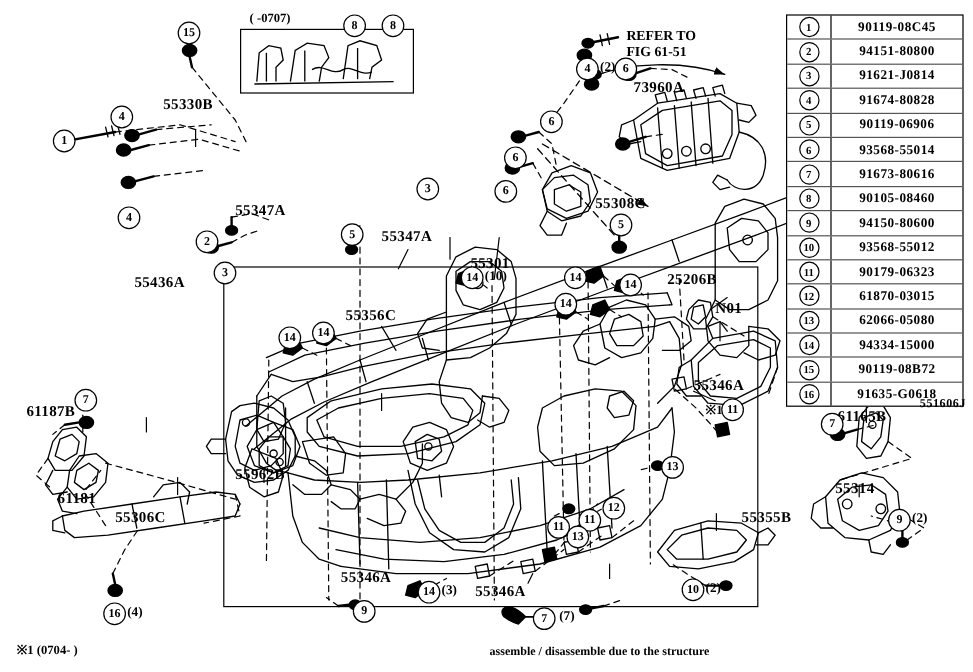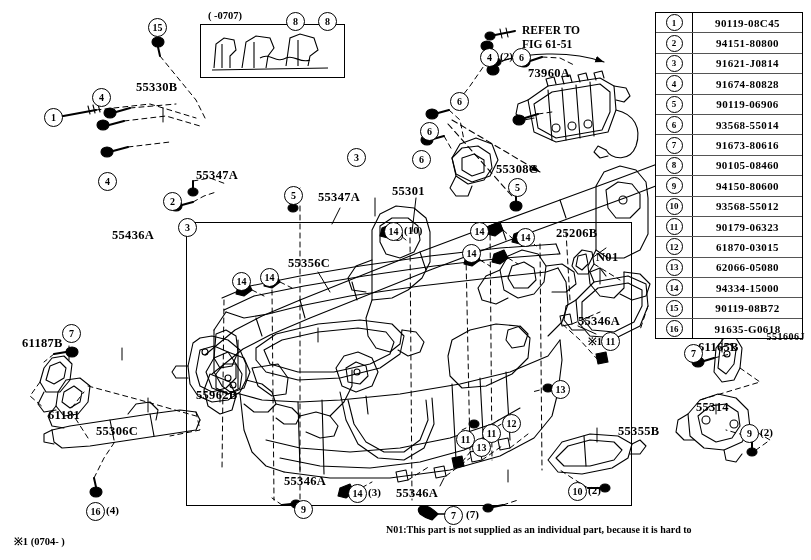--- a/index.html
+++ b/index.html
@@ -577,21 +577,21 @@
       <div class="pn">91635-G0618</div>
       </div>
   </div>
 
   <div class="lbl" style="left:136px;top:80px;">55330B</div>
   <div class="lbl" style="left:196px;top:168px;">55347A</div>
   <div class="lbl" style="left:318px;top:190px;">55347A</div>
   <div class="lbl" style="left:112px;top:228px;">55436A</div>
   <div class="lbl" style="left:456px;top:162px;padding-left:40px;">55308C</div>
   <div class="lbl" style="left:528px;top:66px;">73960A</div>
-  <div class="lbl" style="left:392px;top:184px;">55301</div>
+  <div class="lbl" style="left:392px;top:212px;">55301</div>
   <div class="lbl" style="left:288px;top:256px;">55356C</div>
   <div class="lbl" style="left:556px;top:226px;">25206B</div>
   <div class="lbl" style="left:578px;top:314px;">55346A</div>
   <div class="lbl" style="left:196px;top:388px;">55962B</div>
   <div class="lbl" style="left:284px;top:474px;">55346A</div>
   <div class="lbl" style="left:396px;top:486px;">55346A</div>
   <div class="lbl" style="left:22px;top:336px;">61187B</div>
   <div class="lbl" style="left:48px;top:408px;">61181</div>
   <div class="lbl" style="left:96px;top:424px;">55306C</div>
   <div class="lbl" style="left:590px;top:424px;margin-left:28px;">55355B</div>
@@ -644,17 +644,17 @@
   <div class="qty" style="left:466px;top:508px;">(7)</div>
   <div class="cal" style="left:568px;top:482px;">10</div>
   <div class="qty" style="left:588px;top:484px;">(2)</div>
   <div class="cal" style="left:86px;top:502px;">16</div>
   <div class="qty" style="left:106px;top:504px;">(4)</div>
 
   <div class="note" style="left:588px;top:334px;">※1</div>
 
   <div class="note" style="left:14px;top:534px;">※1 (0704-    )</div>
 
-  <div class="note" style="left:386px;top:524px;font-size:10px;">N01:This part is not supplied as an individual part, because it is hard to</div>
+  <div class="note" style="left:408px;top:538px;font-size:10px;">assemble / disassemble due to the structure</div>
 
   <div id="drawid">551606J</div>
 
 </div>
 
 </body></html>

